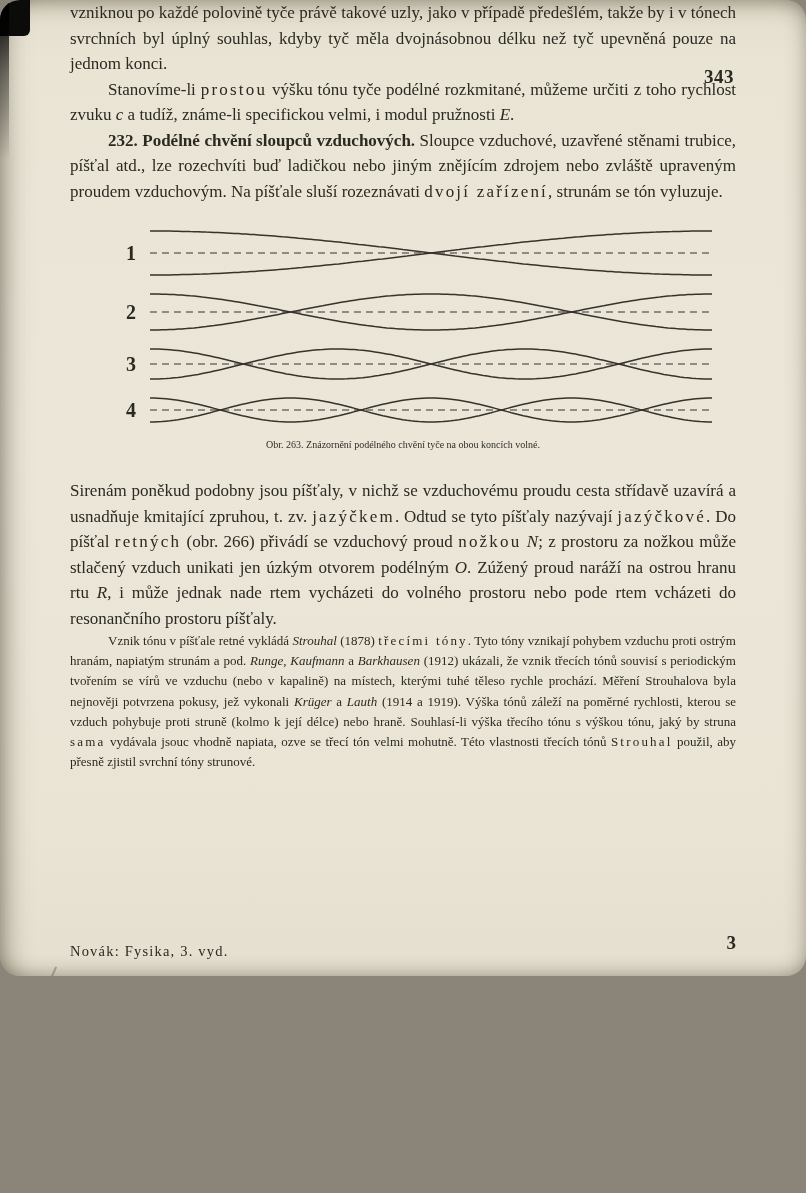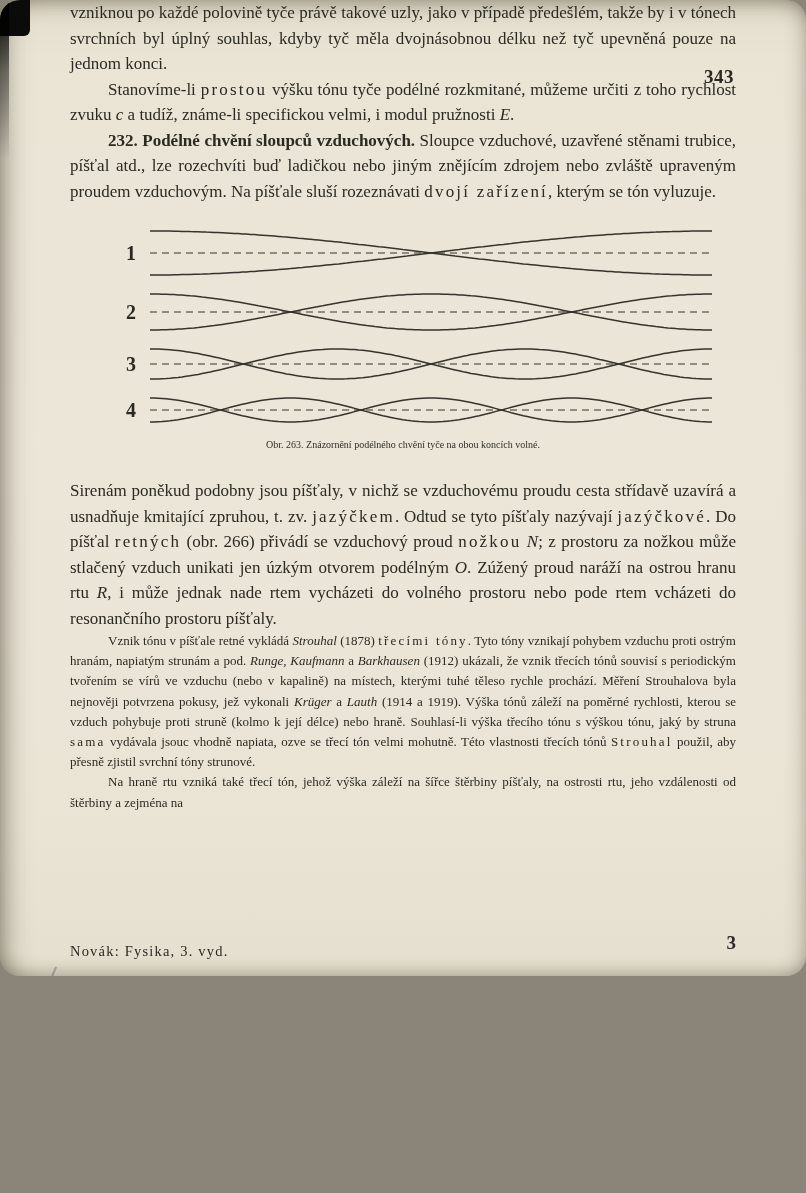--- a/index.html
+++ b/index.html
@@ -73,21 +73,21 @@
   <div class="corner-black"></div>
   <div class="spine-shadow"></div>
   <div class="pencil-mark"></div>
 
   <div class="page-number">343</div>
 
   <div class="content">
     <div>
         <p class="para"><span>vzniknou po každé polovině tyče právě takové uzly, jako v případě předešlém, takže by i v tónech svrchních byl úplný souhlas, kdyby tyč měla dvojnásobnou délku než tyč upevněná pouze na jednom konci.</span></p>
         <p class="para indent"><span>Stanovíme-li </span><span class="seg-sp">prostou</span><span> výšku tónu tyče podélné rozkmitané, můžeme určiti z toho rychlost zvuku </span><span class="seg-i">c</span><span> a tudíž, známe-li specifickou velmi, i modul pružnosti </span><span class="seg-i">E</span><span>.</span></p>
-        <p class="para indent"><span class="seg-b">232. Podélné chvění sloupců vzduchových.</span><span> Sloupce vzduchové, uzavřené stěnami trubice, píšťal atd., lze rozechvíti buď ladičkou nebo jiným znějícím zdrojem nebo zvláště upraveným proudem vzduchovým. Na píšťale sluší rozeznávati </span><span class="seg-sp">dvojí zařízení</span><span>, kterým se tón vyluzuje.</span></p>
+        <p class="para indent"><span class="seg-b">232. Podélné chvění sloupců vzduchových.</span><span> Sloupce vzduchové, uzavřené stěnami trubice, píšťal atd., lze rozechvíti buď ladičkou nebo jiným znějícím zdrojem nebo zvláště upraveným proudem vzduchovým. Na píšťale sluší rozeznávati </span><span class="seg-sp">dvojí zařízení</span><span>, strunám se tón vyluzuje.</span></p>
       </div>
 
     <figure class="figure">
       <div class="figure-rows">
           <div class="fig-row">
             <span class="fig-label">1</span>
             <svg width="562" height="54">
               <path d="M0 27 L562 27" fill="none" stroke="#35332b" stroke-width="1.2" stroke-dasharray="7 5"></path>
               <path d="M0.0 5.0 L4.0 5.0 L8.0 5.0 L12.0 5.0 L16.1 5.1 L20.1 5.1 L24.1 5.2 L28.1 5.3 L32.1 5.4 L36.1 5.4 L40.1 5.6 L44.2 5.7 L48.2 5.8 L52.2 5.9 L56.2 6.1 L60.2 6.2 L64.2 6.4 L68.2 6.6 L72.3 6.8 L76.3 7.0 L80.3 7.2 L84.3 7.4 L88.3 7.6 L92.3 7.9 L96.3 8.1 L100.4 8.4 L104.4 8.6 L108.4 8.9 L112.4 9.2 L116.4 9.5 L120.4 9.8 L124.4 10.1 L128.5 10.4 L132.5 10.8 L136.5 11.1 L140.5 11.4 L144.5 11.8 L148.5 12.2 L152.5 12.5 L156.6 12.9 L160.6 13.3 L164.6 13.7 L168.6 14.1 L172.6 14.5 L176.6 14.9 L180.6 15.3 L184.7 15.7 L188.7 16.1 L192.7 16.6 L196.7 17.0 L200.7 17.5 L204.7 17.9 L208.7 18.4 L212.8 18.8 L216.8 19.3 L220.8 19.7 L224.8 20.2 L228.8 20.7 L232.8 21.1 L236.8 21.6 L240.9 22.1 L244.9 22.6 L248.9 23.1 L252.9 23.6 L256.9 24.0 L260.9 24.5 L264.9 25.0 L269.0 25.5 L273.0 26.0 L277.0 26.5 L281.0 27.0 L285.0 27.5 L289.0 28.0 L293.0 28.5 L297.1 29.0 L301.1 29.5 L305.1 30.0 L309.1 30.4 L313.1 30.9 L317.1 31.4 L321.1 31.9 L325.2 32.4 L329.2 32.9 L333.2 33.3 L337.2 33.8 L341.2 34.3 L345.2 34.7 L349.2 35.2 L353.3 35.6 L357.3 36.1 L361.3 36.5 L365.3 37.0 L369.3 37.4 L373.3 37.9 L377.3 38.3 L381.4 38.7 L385.4 39.1 L389.4 39.5 L393.4 39.9 L397.4 40.3 L401.4 40.7 L405.4 41.1 L409.5 41.5 L413.5 41.8 L417.5 42.2 L421.5 42.6 L425.5 42.9 L429.5 43.2 L433.5 43.6 L437.6 43.9 L441.6 44.2 L445.6 44.5 L449.6 44.8 L453.6 45.1 L457.6 45.4 L461.6 45.6 L465.7 45.9 L469.7 46.1 L473.7 46.4 L477.7 46.6 L481.7 46.8 L485.7 47.0 L489.7 47.2 L493.8 47.4 L497.8 47.6 L501.8 47.8 L505.8 47.9 L509.8 48.1 L513.8 48.2 L517.8 48.3 L521.9 48.4 L525.9 48.6 L529.9 48.6 L533.9 48.7 L537.9 48.8 L541.9 48.9 L545.9 48.9 L550.0 49.0 L554.0 49.0 L558.0 49.0 L562.0 49.0 " fill="none" stroke="#35332b" stroke-width="1.5"></path>
               <path d="M0.0 49.0 L4.0 49.0 L8.0 49.0 L12.0 49.0 L16.1 48.9 L20.1 48.9 L24.1 48.8 L28.1 48.7 L32.1 48.6 L36.1 48.6 L40.1 48.4 L44.2 48.3 L48.2 48.2 L52.2 48.1 L56.2 47.9 L60.2 47.8 L64.2 47.6 L68.2 47.4 L72.3 47.2 L76.3 47.0 L80.3 46.8 L84.3 46.6 L88.3 46.4 L92.3 46.1 L96.3 45.9 L100.4 45.6 L104.4 45.4 L108.4 45.1 L112.4 44.8 L116.4 44.5 L120.4 44.2 L124.4 43.9 L128.5 43.6 L132.5 43.2 L136.5 42.9 L140.5 42.6 L144.5 42.2 L148.5 41.8 L152.5 41.5 L156.6 41.1 L160.6 40.7 L164.6 40.3 L168.6 39.9 L172.6 39.5 L176.6 39.1 L180.6 38.7 L184.7 38.3 L188.7 37.9 L192.7 37.4 L196.7 37.0 L200.7 36.5 L204.7 36.1 L208.7 35.6 L212.8 35.2 L216.8 34.7 L220.8 34.3 L224.8 33.8 L228.8 33.3 L232.8 32.9 L236.8 32.4 L240.9 31.9 L244.9 31.4 L248.9 30.9 L252.9 30.4 L256.9 30.0 L260.9 29.5 L264.9 29.0 L269.0 28.5 L273.0 28.0 L277.0 27.5 L281.0 27.0 L285.0 26.5 L289.0 26.0 L293.0 25.5 L297.1 25.0 L301.1 24.5 L305.1 24.0 L309.1 23.6 L313.1 23.1 L317.1 22.6 L321.1 22.1 L325.2 21.6 L329.2 21.1 L333.2 20.7 L337.2 20.2 L341.2 19.7 L345.2 19.3 L349.2 18.8 L353.3 18.4 L357.3 17.9 L361.3 17.5 L365.3 17.0 L369.3 16.6 L373.3 16.1 L377.3 15.7 L381.4 15.3 L385.4 14.9 L389.4 14.5 L393.4 14.1 L397.4 13.7 L401.4 13.3 L405.4 12.9 L409.5 12.5 L413.5 12.2 L417.5 11.8 L421.5 11.4 L425.5 11.1 L429.5 10.8 L433.5 10.4 L437.6 10.1 L441.6 9.8 L445.6 9.5 L449.6 9.2 L453.6 8.9 L457.6 8.6 L461.6 8.4 L465.7 8.1 L469.7 7.9 L473.7 7.6 L477.7 7.4 L481.7 7.2 L485.7 7.0 L489.7 6.8 L493.8 6.6 L497.8 6.4 L501.8 6.2 L505.8 6.1 L509.8 5.9 L513.8 5.8 L517.8 5.7 L521.9 5.6 L525.9 5.4 L529.9 5.4 L533.9 5.3 L537.9 5.2 L541.9 5.1 L545.9 5.1 L550.0 5.0 L554.0 5.0 L558.0 5.0 L562.0 5.0 " fill="none" stroke="#35332b" stroke-width="1.5"></path>
@@ -117,21 +117,20 @@
               <path d="M0.0 29.0 L4.0 29.0 L8.0 28.8 L12.0 28.6 L16.1 28.2 L20.1 27.8 L24.1 27.3 L28.1 26.7 L32.1 26.0 L36.1 25.3 L40.1 24.5 L44.2 23.6 L48.2 22.7 L52.2 21.7 L56.2 20.7 L60.2 19.7 L64.2 18.6 L68.2 17.5 L72.3 16.5 L76.3 15.4 L80.3 14.3 L84.3 13.3 L88.3 12.3 L92.3 11.3 L96.3 10.4 L100.4 9.5 L104.4 8.7 L108.4 8.0 L112.4 7.3 L116.4 6.7 L120.4 6.2 L124.4 5.8 L128.5 5.4 L132.5 5.2 L136.5 5.0 L140.5 5.0 L144.5 5.0 L148.5 5.2 L152.5 5.4 L156.6 5.8 L160.6 6.2 L164.6 6.7 L168.6 7.3 L172.6 8.0 L176.6 8.7 L180.6 9.5 L184.7 10.4 L188.7 11.3 L192.7 12.3 L196.7 13.3 L200.7 14.3 L204.7 15.4 L208.7 16.5 L212.8 17.5 L216.8 18.6 L220.8 19.7 L224.8 20.7 L228.8 21.7 L232.8 22.7 L236.8 23.6 L240.9 24.5 L244.9 25.3 L248.9 26.0 L252.9 26.7 L256.9 27.3 L260.9 27.8 L264.9 28.2 L269.0 28.6 L273.0 28.8 L277.0 29.0 L281.0 29.0 L285.0 29.0 L289.0 28.8 L293.0 28.6 L297.1 28.2 L301.1 27.8 L305.1 27.3 L309.1 26.7 L313.1 26.0 L317.1 25.3 L321.1 24.5 L325.2 23.6 L329.2 22.7 L333.2 21.7 L337.2 20.7 L341.2 19.7 L345.2 18.6 L349.2 17.5 L353.3 16.5 L357.3 15.4 L361.3 14.3 L365.3 13.3 L369.3 12.3 L373.3 11.3 L377.3 10.4 L381.4 9.5 L385.4 8.7 L389.4 8.0 L393.4 7.3 L397.4 6.7 L401.4 6.2 L405.4 5.8 L409.5 5.4 L413.5 5.2 L417.5 5.0 L421.5 5.0 L425.5 5.0 L429.5 5.2 L433.5 5.4 L437.6 5.8 L441.6 6.2 L445.6 6.7 L449.6 7.3 L453.6 8.0 L457.6 8.7 L461.6 9.5 L465.7 10.4 L469.7 11.3 L473.7 12.3 L477.7 13.3 L481.7 14.3 L485.7 15.4 L489.7 16.5 L493.8 17.5 L497.8 18.6 L501.8 19.7 L505.8 20.7 L509.8 21.7 L513.8 22.7 L517.8 23.6 L521.9 24.5 L525.9 25.3 L529.9 26.0 L533.9 26.7 L537.9 27.3 L541.9 27.8 L545.9 28.2 L550.0 28.6 L554.0 28.8 L558.0 29.0 L562.0 29.0 " fill="none" stroke="#35332b" stroke-width="1.5"></path>
             </svg>
           </div>
         </div>
       <figcaption class="caption">Obr. 263. Znázornění podélného chvění tyče na obou koncích volné.</figcaption>
     </figure>
 
     <div>
         <p class="para"><span>Sirenám poněkud podobny jsou píšťaly, v nichž se vzduchovému proudu cesta střídavě uzavírá a usnadňuje kmitající zpruhou, t. zv. </span><span class="seg-sp">jazýčkem</span><span>. Odtud se tyto píšťaly nazývají </span><span class="seg-sp">jazýčkové</span><span>. Do píšťal </span><span class="seg-sp">retných</span><span> (obr. 266) přivádí se vzduchový proud </span><span class="seg-sp">nožkou</span><span> </span><span class="seg-i">N</span><span>; z prostoru za nožkou může stlačený vzduch unikati jen úzkým otvorem podélným </span><span class="seg-i">O</span><span>. Zúžený proud naráží na ostrou hranu rtu </span><span class="seg-i">R</span><span>, i může jednak nade rtem vycházeti do volného prostoru nebo pode rtem vcházeti do resonančního prostoru píšťaly.</span></p>
         <p class="para indent small"><span>Vznik tónu v píšťale retné vykládá </span><span class="seg-i">Strouhal</span><span> (1878) </span><span class="seg-sp">třecími tóny</span><span>. Tyto tóny vznikají pohybem vzduchu proti ostrým hranám, napiatým strunám a pod. </span><span class="seg-i">Runge, Kaufmann</span><span> a </span><span class="seg-i">Barkhausen</span><span> (1912) ukázali, že vznik třecích tónů souvisí s periodickým tvořením se vírů ve vzduchu (nebo v kapalině) na místech, kterými tuhé těleso rychle prochází. Měření Strouhalova byla nejnověji potvrzena pokusy, jež vykonali </span><span class="seg-i">Krüger</span><span> a </span><span class="seg-i">Lauth</span><span> (1914 a 1919). Výška tónů záleží na poměrné rychlosti, kterou se vzduch pohybuje proti struně (kolmo k její délce) nebo hraně. Souhlasí-li výška třecího tónu s výškou tónu, jaký by struna </span><span class="seg-sp">sama</span><span> vydávala jsouc vhodně napiata, ozve se třecí tón velmi mohutně. Této vlastnosti třecích tónů </span><span class="seg-sp">Strouhal</span><span> použil, aby přesně zjistil svrchní tóny strunové.</span></p>
-        <p class="para indent small"><span>Na hraně rtu vzniká také třecí tón, jehož výška záleží na šířce štěrbiny píšťaly, na ostrosti rtu, jeho vzdálenosti od štěrbiny a zejména na</span></p>
       </div>
   </div>
 
   <div class="footer">
     <span class="footer-left">Novák: Fysika, 3. vyd.</span>
     <span class="footer-right">3</span>
   </div>
 </div>
 
 </body></html>

